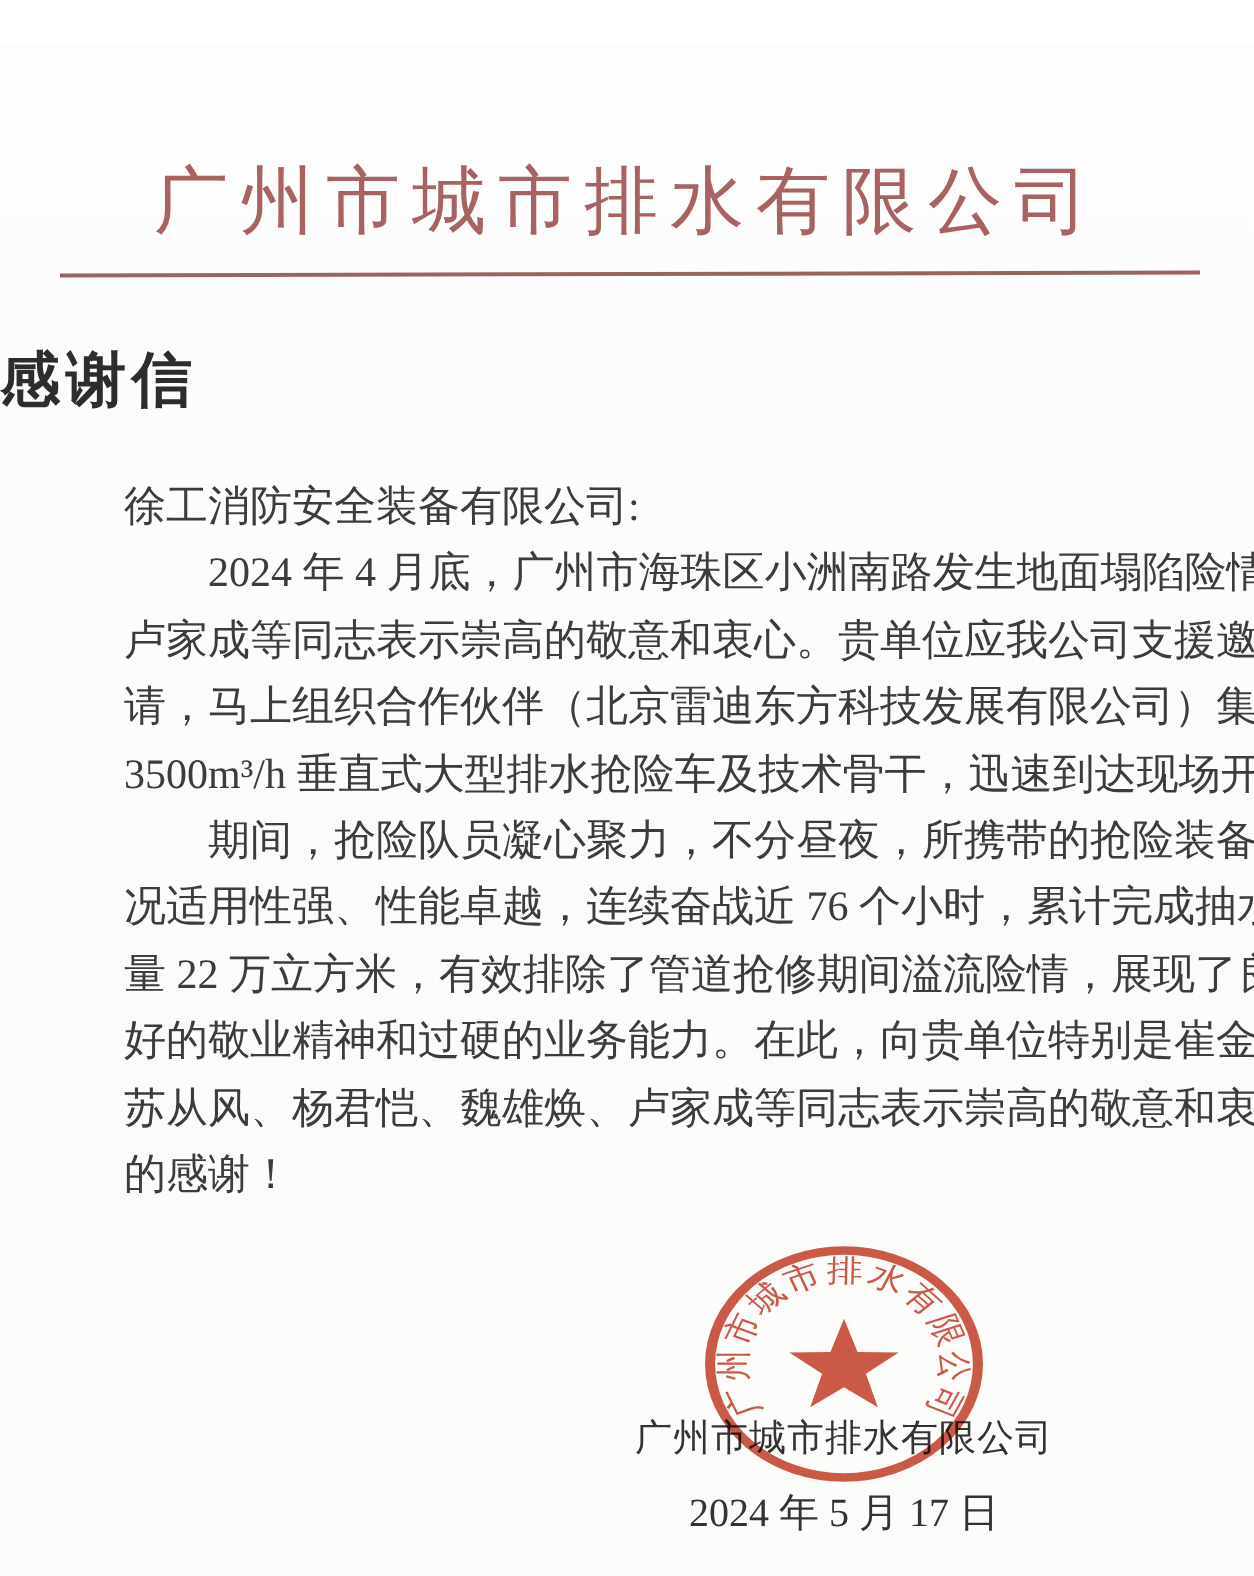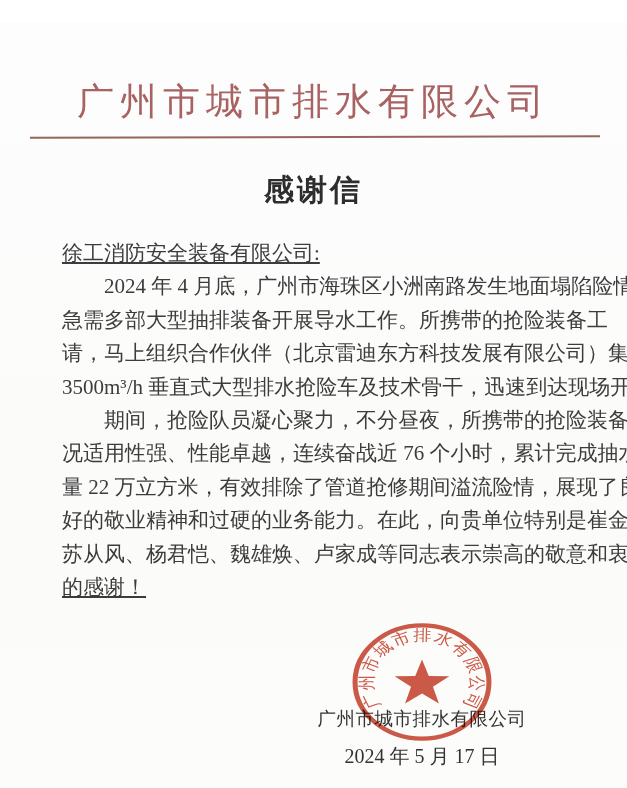--- a/index.html
+++ b/index.html
@@ -35,21 +35,20 @@
     right: 27px;
     height: 2px;
     background: #97655d;
     transform: rotate(-0.15deg);
   }
   .letter-title {
     position: absolute;
     top: 148px;
     left: 0;
     right: 0;
-    text-align: center;
     font-size: 30px;
     font-weight: bold;
     letter-spacing: 3px;
     color: #2d2d2d;
   }
   .letter-body {
     position: absolute;
     top: 215px;
     left: 62px;
     width: 506px;
@@ -58,21 +57,20 @@
     color: #3c3c3c;
   }
   .line {
     text-align: justify;
     text-align-last: justify;
     white-space: nowrap;
   }
   .line.no-stretch {
     text-align: center;
     text-align-last: left;
-    text-decoration: underline;
   }
   .line.indent {
     text-indent: 2em;
   }
   .seal {
     position: absolute;
     top: 599px;
     left: 350px;
     width: 144px;
     height: 122px;
@@ -107,21 +105,21 @@
 
   <div class="letterhead-rule"></div>
 
   <div class="letter-title">感谢信</div>
 
   <div class="letter-body">
     <div class="line no-stretch">徐工消防安全装备有限公司:</div>
 
     <div>
       <div class="line indent">2024 年 4 月底，广州市海珠区小洲南路发生地面塌陷险情，</div>
-      <div class="line">急需多部大型抽排装备开展导水工作。所携带的抢险装备工</div>
+      <div class="line">卢家成等同志表示崇高的敬意和衷心。贵单位应我公司支援邀</div>
       <div class="line">请，马上组织合作伙伴（北京雷迪东方科技发展有限公司）集结</div>
       <div class="line">3500m³/h 垂直式大型排水抢险车及技术骨干，迅速到达现场开展</div>
     </div>
 
     <div>
       <div class="line indent">期间，抢险队员凝心聚力，不分昼夜，所携带的抢险装备工</div>
       <div class="line">况适用性强、性能卓越，连续奋战近 76 个小时，累计完成抽水</div>
       <div class="line">量 22 万立方米，有效排除了管道抢修期间溢流险情，展现了良</div>
       <div class="line">好的敬业精神和过硬的业务能力。在此，向贵单位特别是崔金一、</div>
       <div class="line">苏从风、杨君恺、魏雄焕、卢家成等同志表示崇高的敬意和衷心</div>

